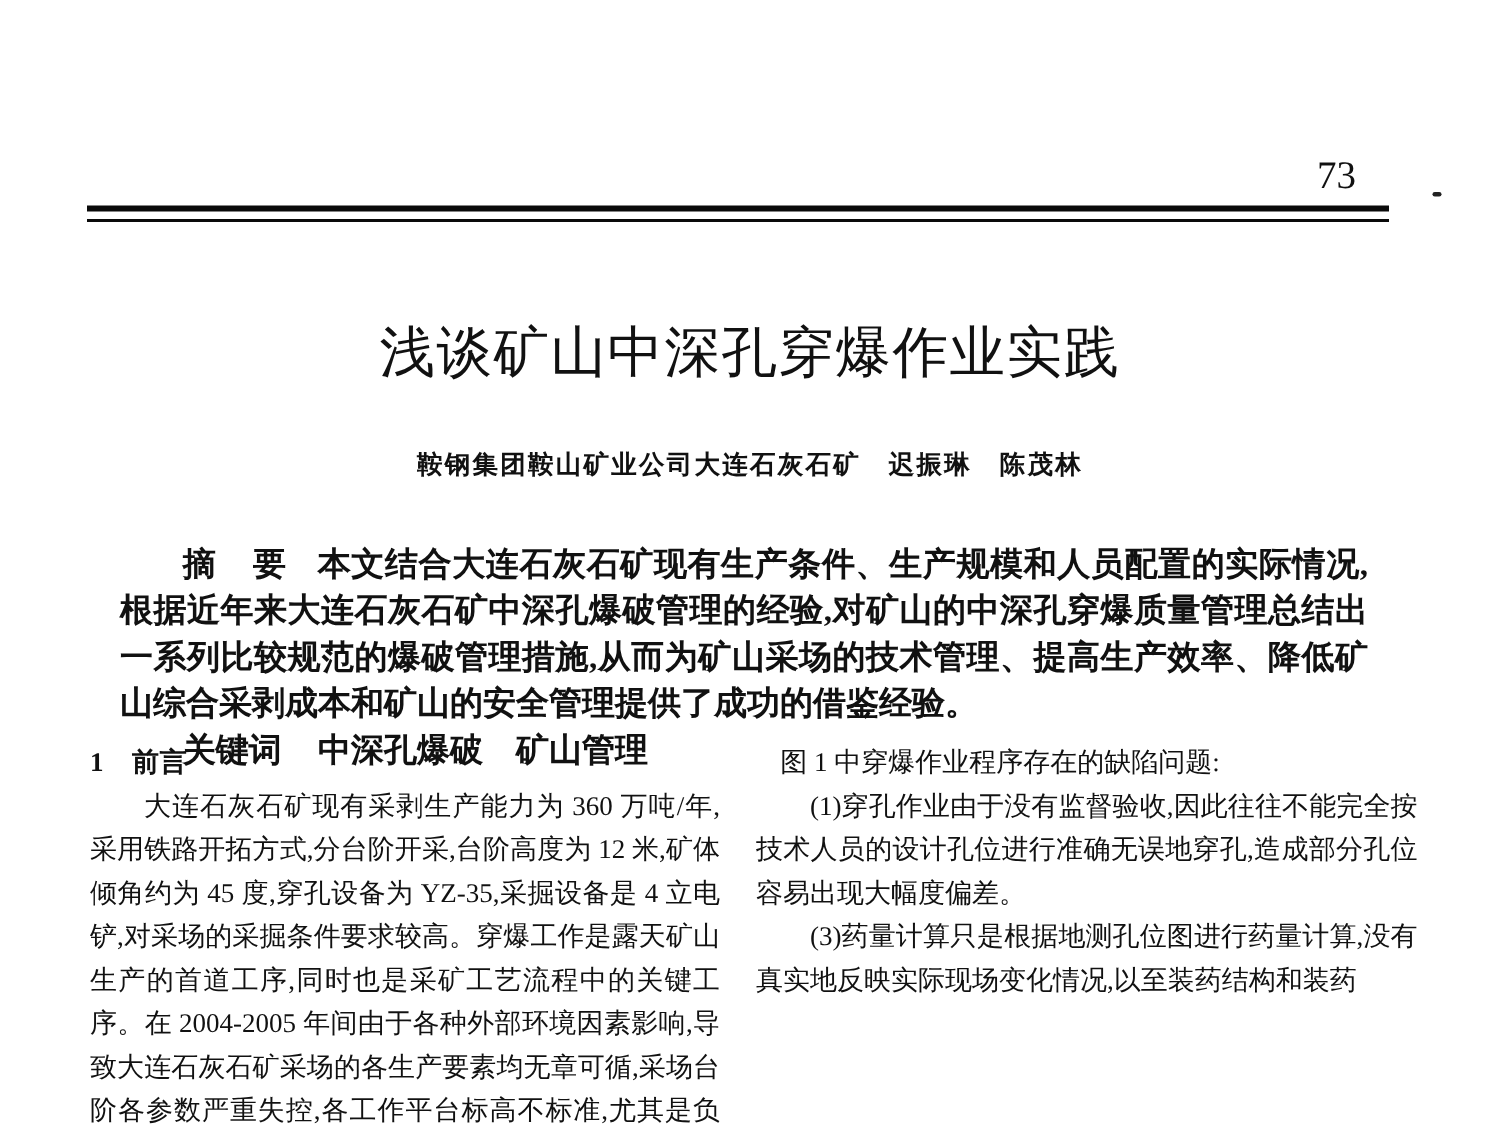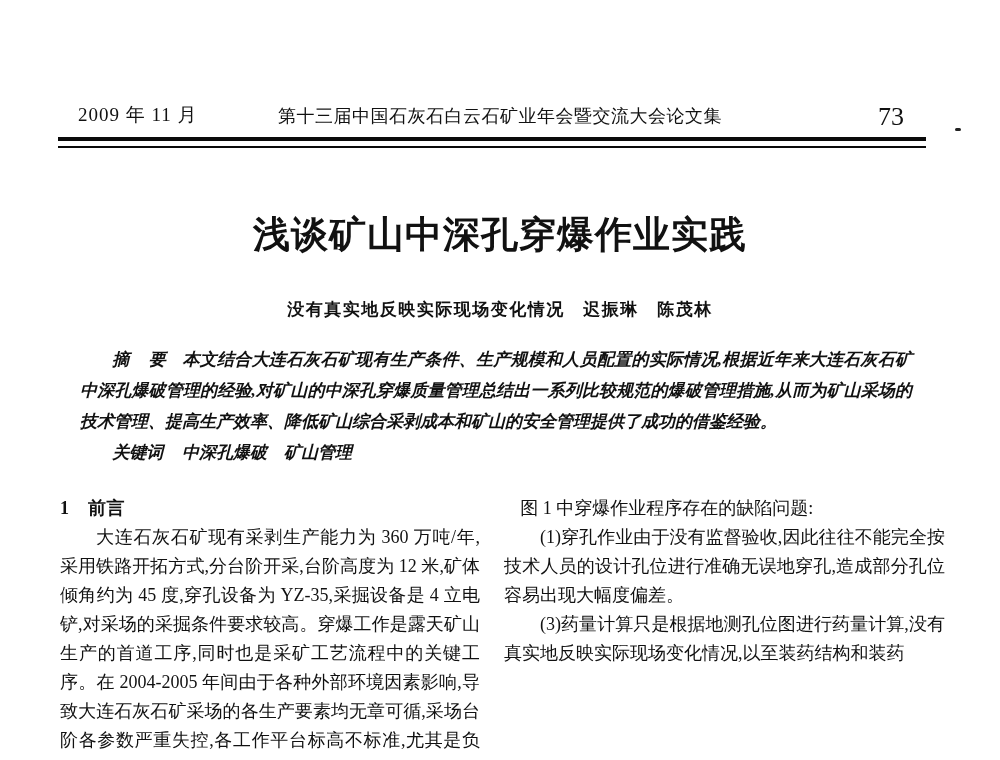--- a/index.html
+++ b/index.html
@@ -76,47 +76,46 @@
   }
 
   
   .paper-title {
     position: absolute;
     top: 210px;
     left: 0;
     width: 1000px;
     text-align: center;
     font-size: 37px;
-    font-weight: 700;
+    font-weight: 400;
     letter-spacing: 1px;
     white-space: nowrap;
   }
   .byline {
     position: absolute;
     top: 298px;
     left: 0;
     width: 1000px;
     text-align: center;
     font-size: 17px;
     font-weight: 600;
     letter-spacing: 1.5px;
     white-space: nowrap;
   }
 
   
   .abstract-block {
     position: absolute;
-    top: 344px;
+    top: 360px;
     left: 80px;
     width: 832px;
-    font-size: 17px;
+    font-size: 22px;
     line-height: 31px;
     font-weight: 700;
     text-align: justify;
-    font-style: italic;
   }
   .abstract-block p {
     margin: 0;
   }
   .abstract-para {
     text-indent: 1.9em;
   }
   .abstract-label {
     margin-right: 0.9em;
     letter-spacing: 1px;
@@ -153,30 +152,28 @@
   .figure-ref-line {
     text-indent: 0.9em !important;
   }
 </style>
 </head>
 <body>
 
 <div class="page">
 
   <div class="running-header">
-    <span class="date">2009 年 11 月</span>
-    <span class="proceedings">第十三届中国石灰石白云石矿业年会暨交流大会论文集</span>
     <span class="pageno">73</span>
   </div>
   <div class="rule-thick"></div>
   <div class="rule-thin"></div>
   <div class="speck"></div>
 
   <div class="paper-title">浅谈矿山中深孔穿爆作业实践</div>
-  <div class="byline">没有真实地反映实际现场变化情况　迟振琳　陈茂林</div>
+  <div class="byline">鞍钢集团鞍山矿业公司大连石灰石矿　迟振琳　陈茂林</div>
 
   <div class="abstract-block">
     <p class="abstract-para"><span class="abstract-label">摘　要</span><span>本文结合大连石灰石矿现有生产条件、生产规模和人员配置的实际情况,根据近年来大连石灰石矿中深孔爆破管理的经验,对矿山的中深孔穿爆质量管理总结出一系列比较规范的爆破管理措施,从而为矿山采场的技术管理、提高生产效率、降低矿山综合采剥成本和矿山的安全管理提供了成功的借鉴经验。</span></p>
     <p class="keywords-para"><span class="keywords-label">关键词</span><span>中深孔爆破　矿山管理</span></p>
   </div>
 
   <div class="column col-left">
     <h3 class="section-heading">1　前言</h3>
     <p>大连石灰石矿现有采剥生产能力为 360 万吨/年,采用铁路开拓方式,分台阶开采,台阶高度为 12 米,矿体倾角约为 45 度,穿孔设备为 YZ-35,采掘设备是 4 立电铲,对采场的采掘条件要求较高。穿爆工作是露天矿山生产的首道工序,同时也是采矿工艺流程中的关键工序。在 2004-2005 年间由于各种外部环境因素影响,导致大连石灰石矿采场的各生产要素均无章可循,采场台阶各参数严重失控,各工作平台标高不标准,尤其是负 36 米水</p>
   </div>

